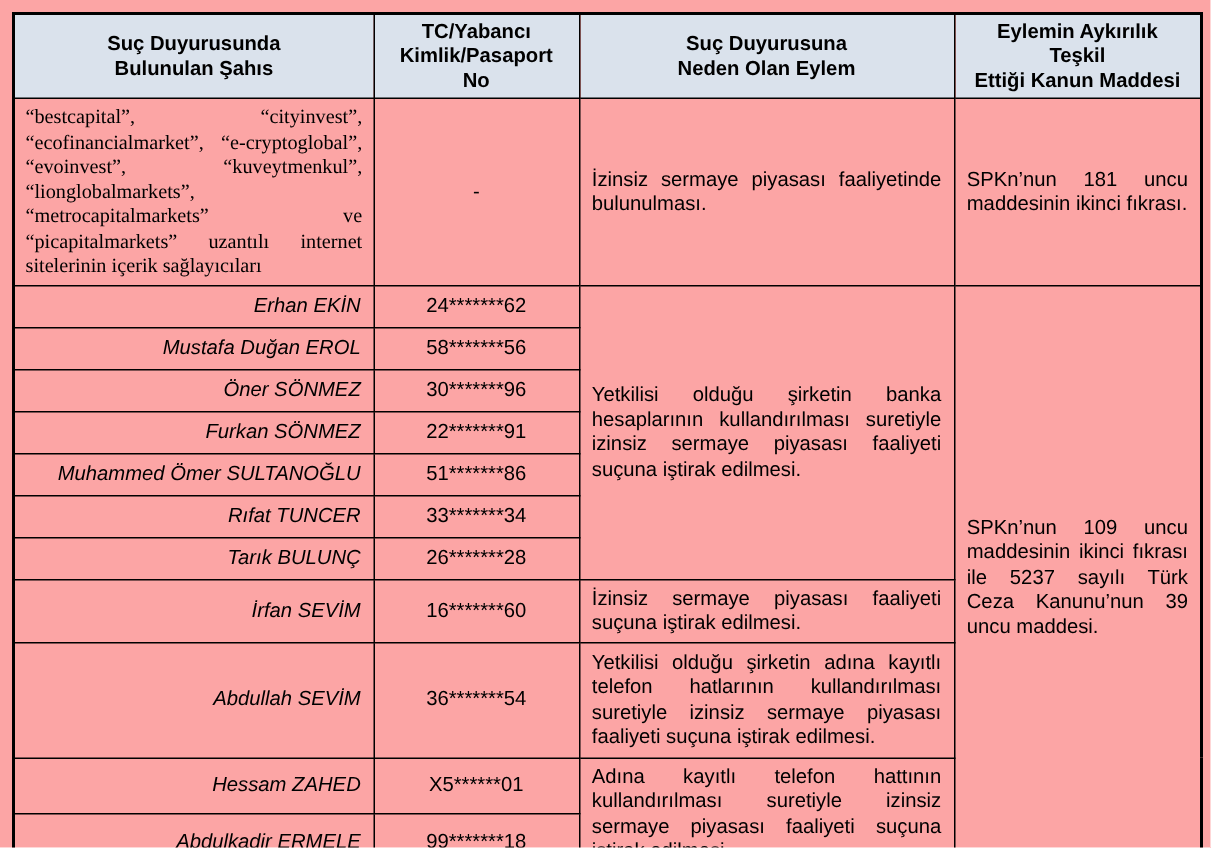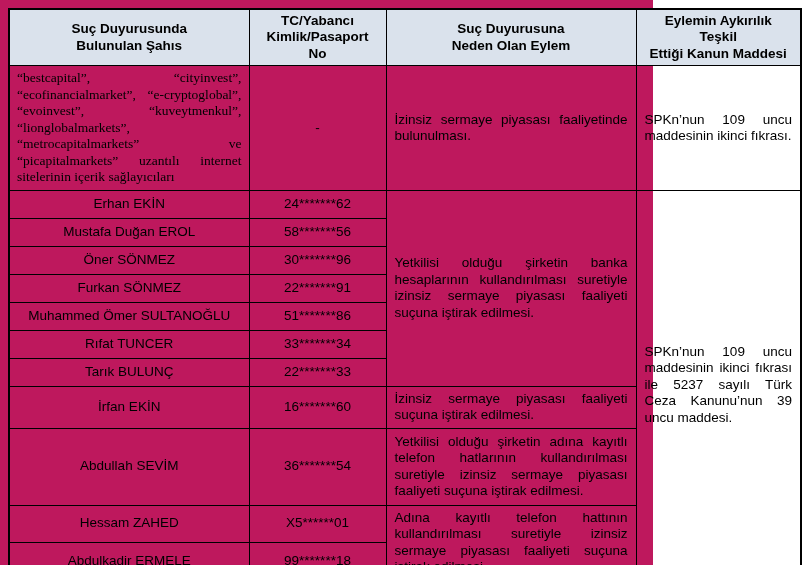--- a/index.html
+++ b/index.html
@@ -6,23 +6,23 @@
     margin: 0;
     padding: 0;
     background: #ffffff;
     width: 807px;
     height: 565px;
     font-family: "Liberation Sans", "DejaVu Sans", sans-serif;
     color: #000000;
   }
   .sheet {
     position: relative;
-    width: 653px;
+    width: 807px;
     height: 565px;
-    background: #be185d;
+    background: #fca5a5;
   }
   table.complaint-table {
     position: absolute;
     left: 8px;
     top: 8px;
     width: 792px;
     border-collapse: collapse;
     table-layout: fixed;
     border: 2px solid #000000;
   }
@@ -37,22 +37,23 @@
   th.hdr {
     background: #dae2ec;
     font-weight: bold;
     text-align: center;
     white-space: pre-line;
     padding: 3px 4px;
     font-size: 13px;
     line-height: 1.25;
   }
   td.person {
-    text-align: center;
+    text-align: right;
     padding: 3px 8px;
+    font-style: italic;
   }
   td.person-just {
     text-align: justify;
     text-justify: inter-word;
     padding: 4px 7px;
     font-family: Liberation Serif, serif;
   }
   td.idno {
     text-align: center;
     padding: 3px 4px;
@@ -86,21 +87,21 @@
 Neden Olan Eylem</th>
       <th class="hdr">Eylemin Aykırılık
 Teşkil
 Ettiği Kanun Maddesi</th>
     </tr>
 
     <tr style="height:120px">
       <td class="person-just">“bestcapital”, “cityinvest”, “ecofinancialmarket”, “e-cryptoglobal”, “evoinvest”, “kuveytmenkul”, “lionglobalmarkets”, “metrocapitalmarkets” ve “picapitalmarkets” uzantılı internet sitelerinin içerik sağlayıcıları</td>
       <td class="idno">-</td>
       <td class="just">İzinsiz sermaye piyasası faaliyetinde bulunulması.</td>
-      <td class="just">SPKn’nun 109 uncu maddesinin ikinci fıkrası.</td>
+      <td class="just">SPKn’nun 181 uncu maddesinin ikinci fıkrası.</td>
     </tr>
 
     <tr style="height:28px">
       <td class="person">Erhan EKİN</td>
       <td class="idno">24*******62</td>
       <td class="just" rowspan="7">Yetkilisi olduğu şirketin banka hesaplarının kullandırılması suretiyle izinsiz sermaye piyasası faaliyeti suçuna iştirak edilmesi.</td>
       <td class="just" rowspan="11">SPKn’nun 109 uncu maddesinin ikinci fıkrası ile 5237 sayılı Türk Ceza Kanunu’nun 39 uncu maddesi.</td>
     </tr>
     <tr style="height:28px">
       <td class="person">Mustafa Duğan EROL</td>
@@ -117,25 +118,25 @@
     <tr style="height:28px">
       <td class="person">Muhammed Ömer SULTANOĞLU</td>
       <td class="idno">51*******86</td>
     </tr>
     <tr style="height:28px">
       <td class="person">Rıfat TUNCER</td>
       <td class="idno">33*******34</td>
     </tr>
     <tr style="height:28px">
       <td class="person">Tarık BULUNÇ</td>
-      <td class="idno">22*******33</td>
+      <td class="idno">26*******28</td>
     </tr>
 
     <tr style="height:37px">
-      <td class="person">İrfan EKİN</td>
+      <td class="person">İrfan SEVİM</td>
       <td class="idno">16*******60</td>
       <td class="just">İzinsiz sermaye piyasası faaliyeti suçuna iştirak edilmesi.</td>
     </tr>
 
     <tr style="height:77px">
       <td class="person">Abdullah SEVİM</td>
       <td class="idno">36*******54</td>
       <td class="just">Yetkilisi olduğu şirketin adına kayıtlı telefon hatlarının kullandırılması suretiyle izinsiz sermaye piyasası faaliyeti suçuna iştirak edilmesi.</td>
     </tr>
 

